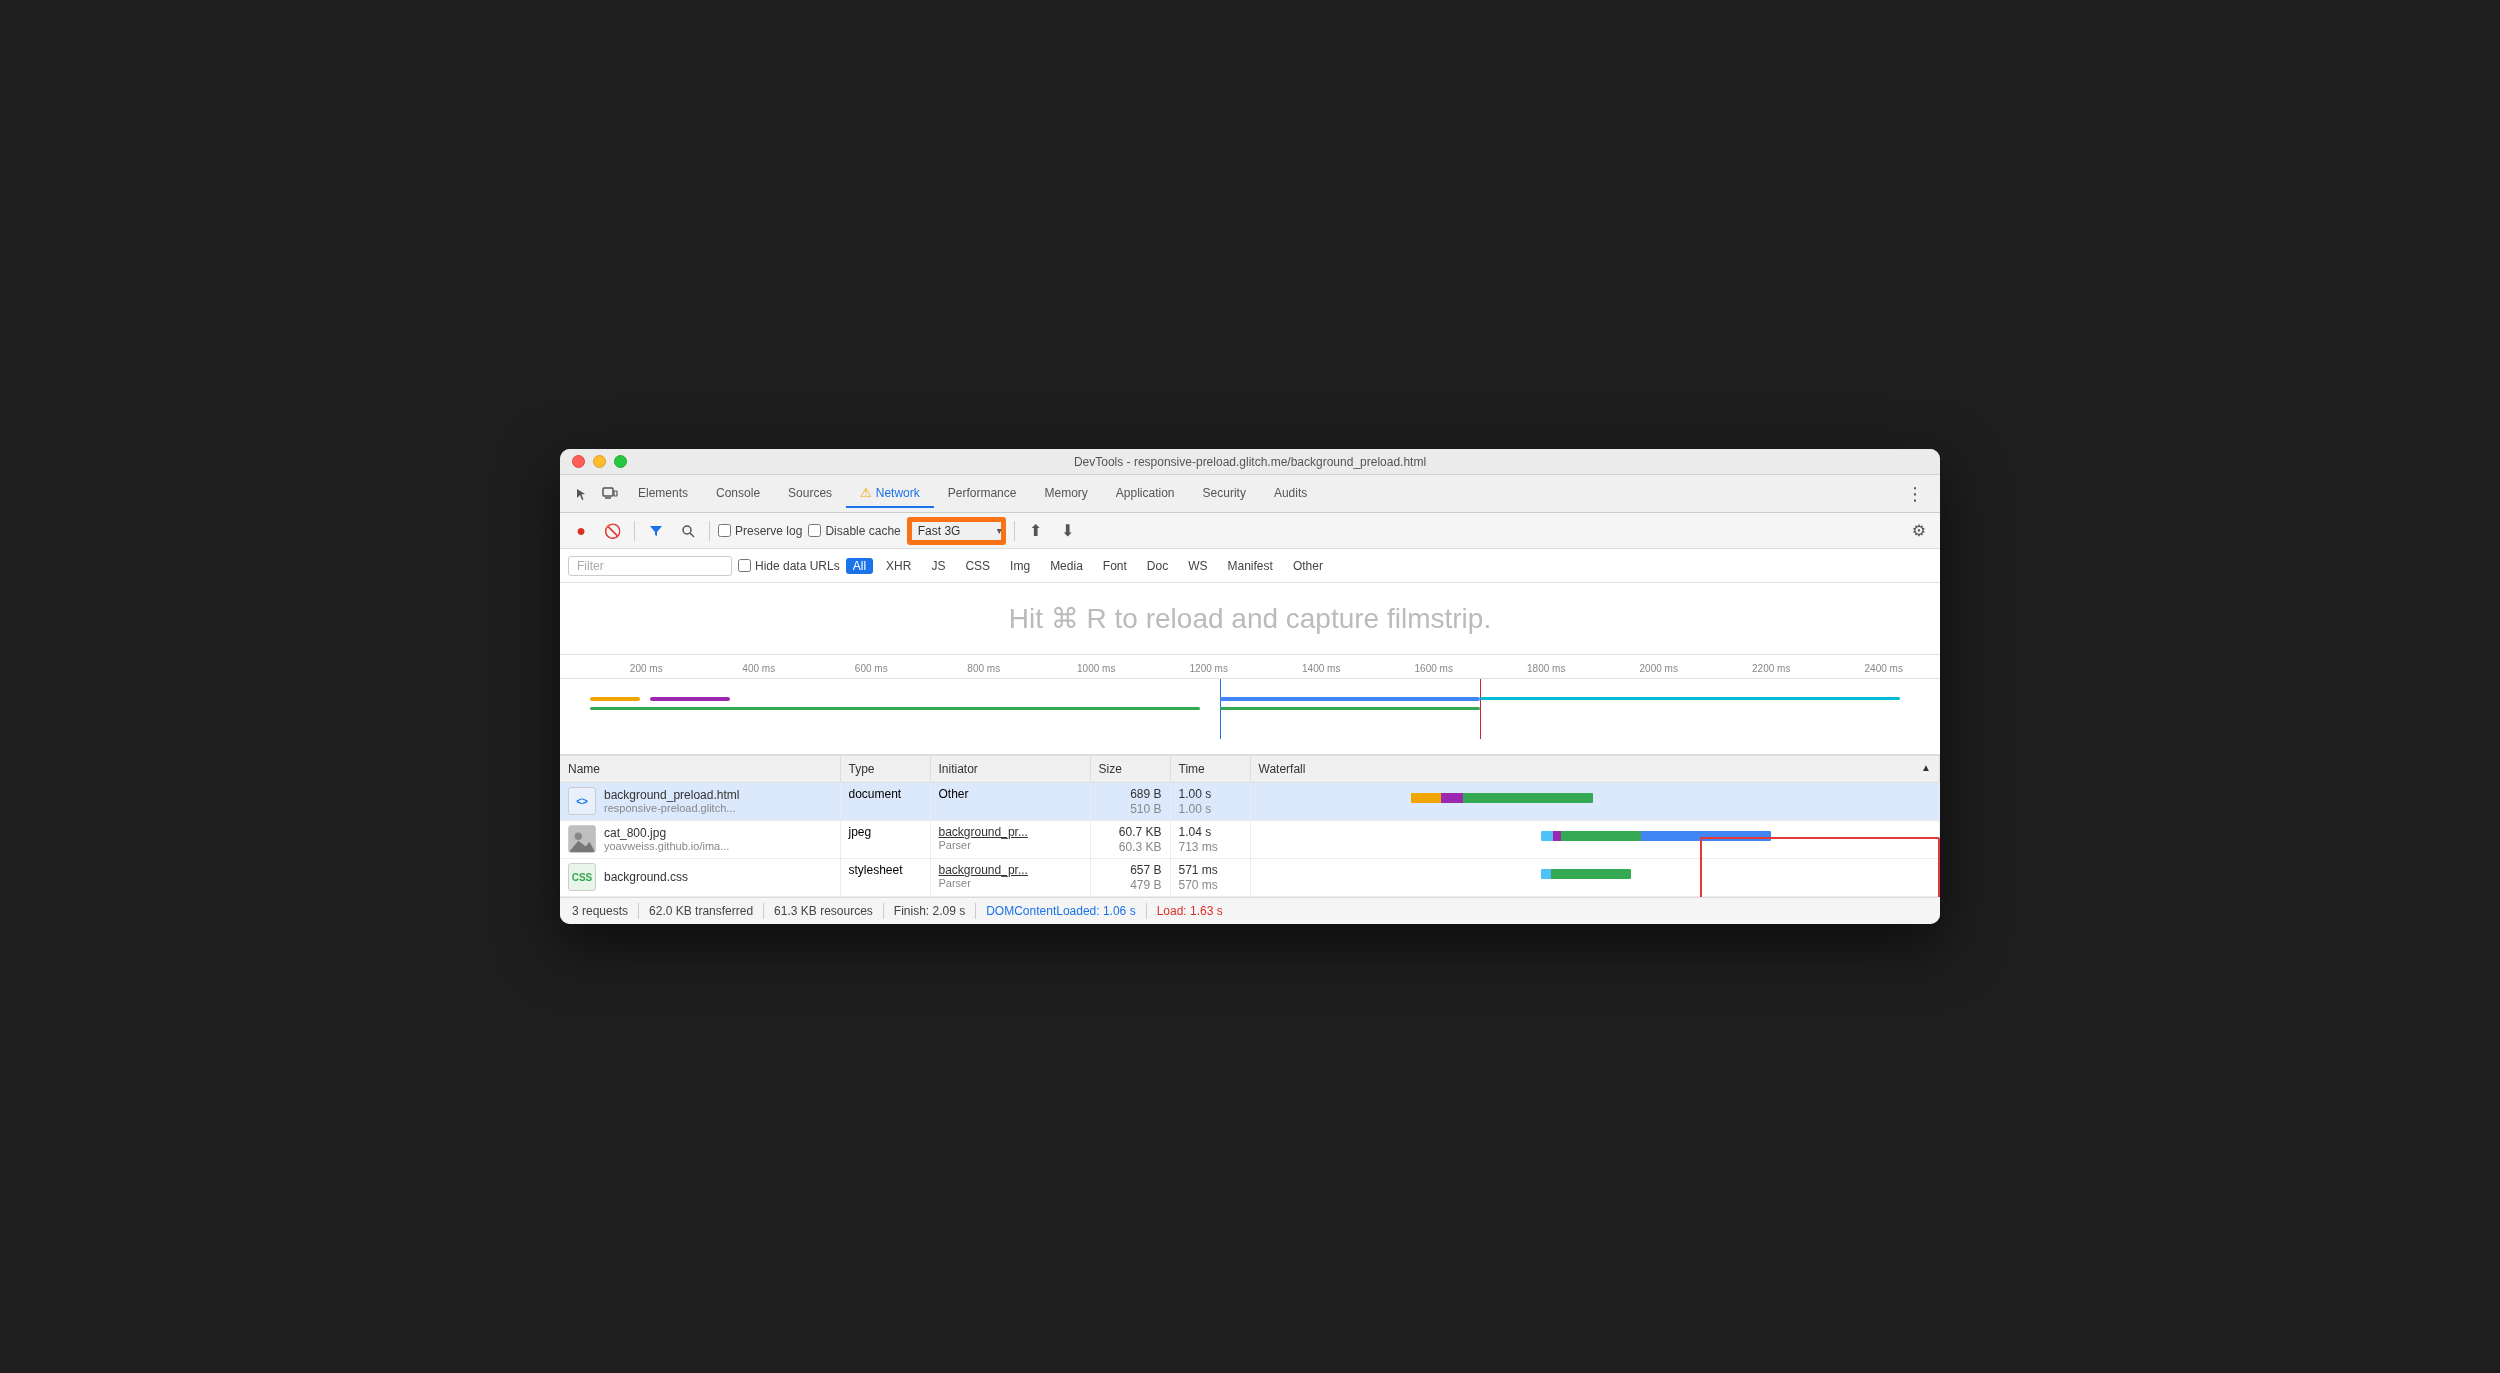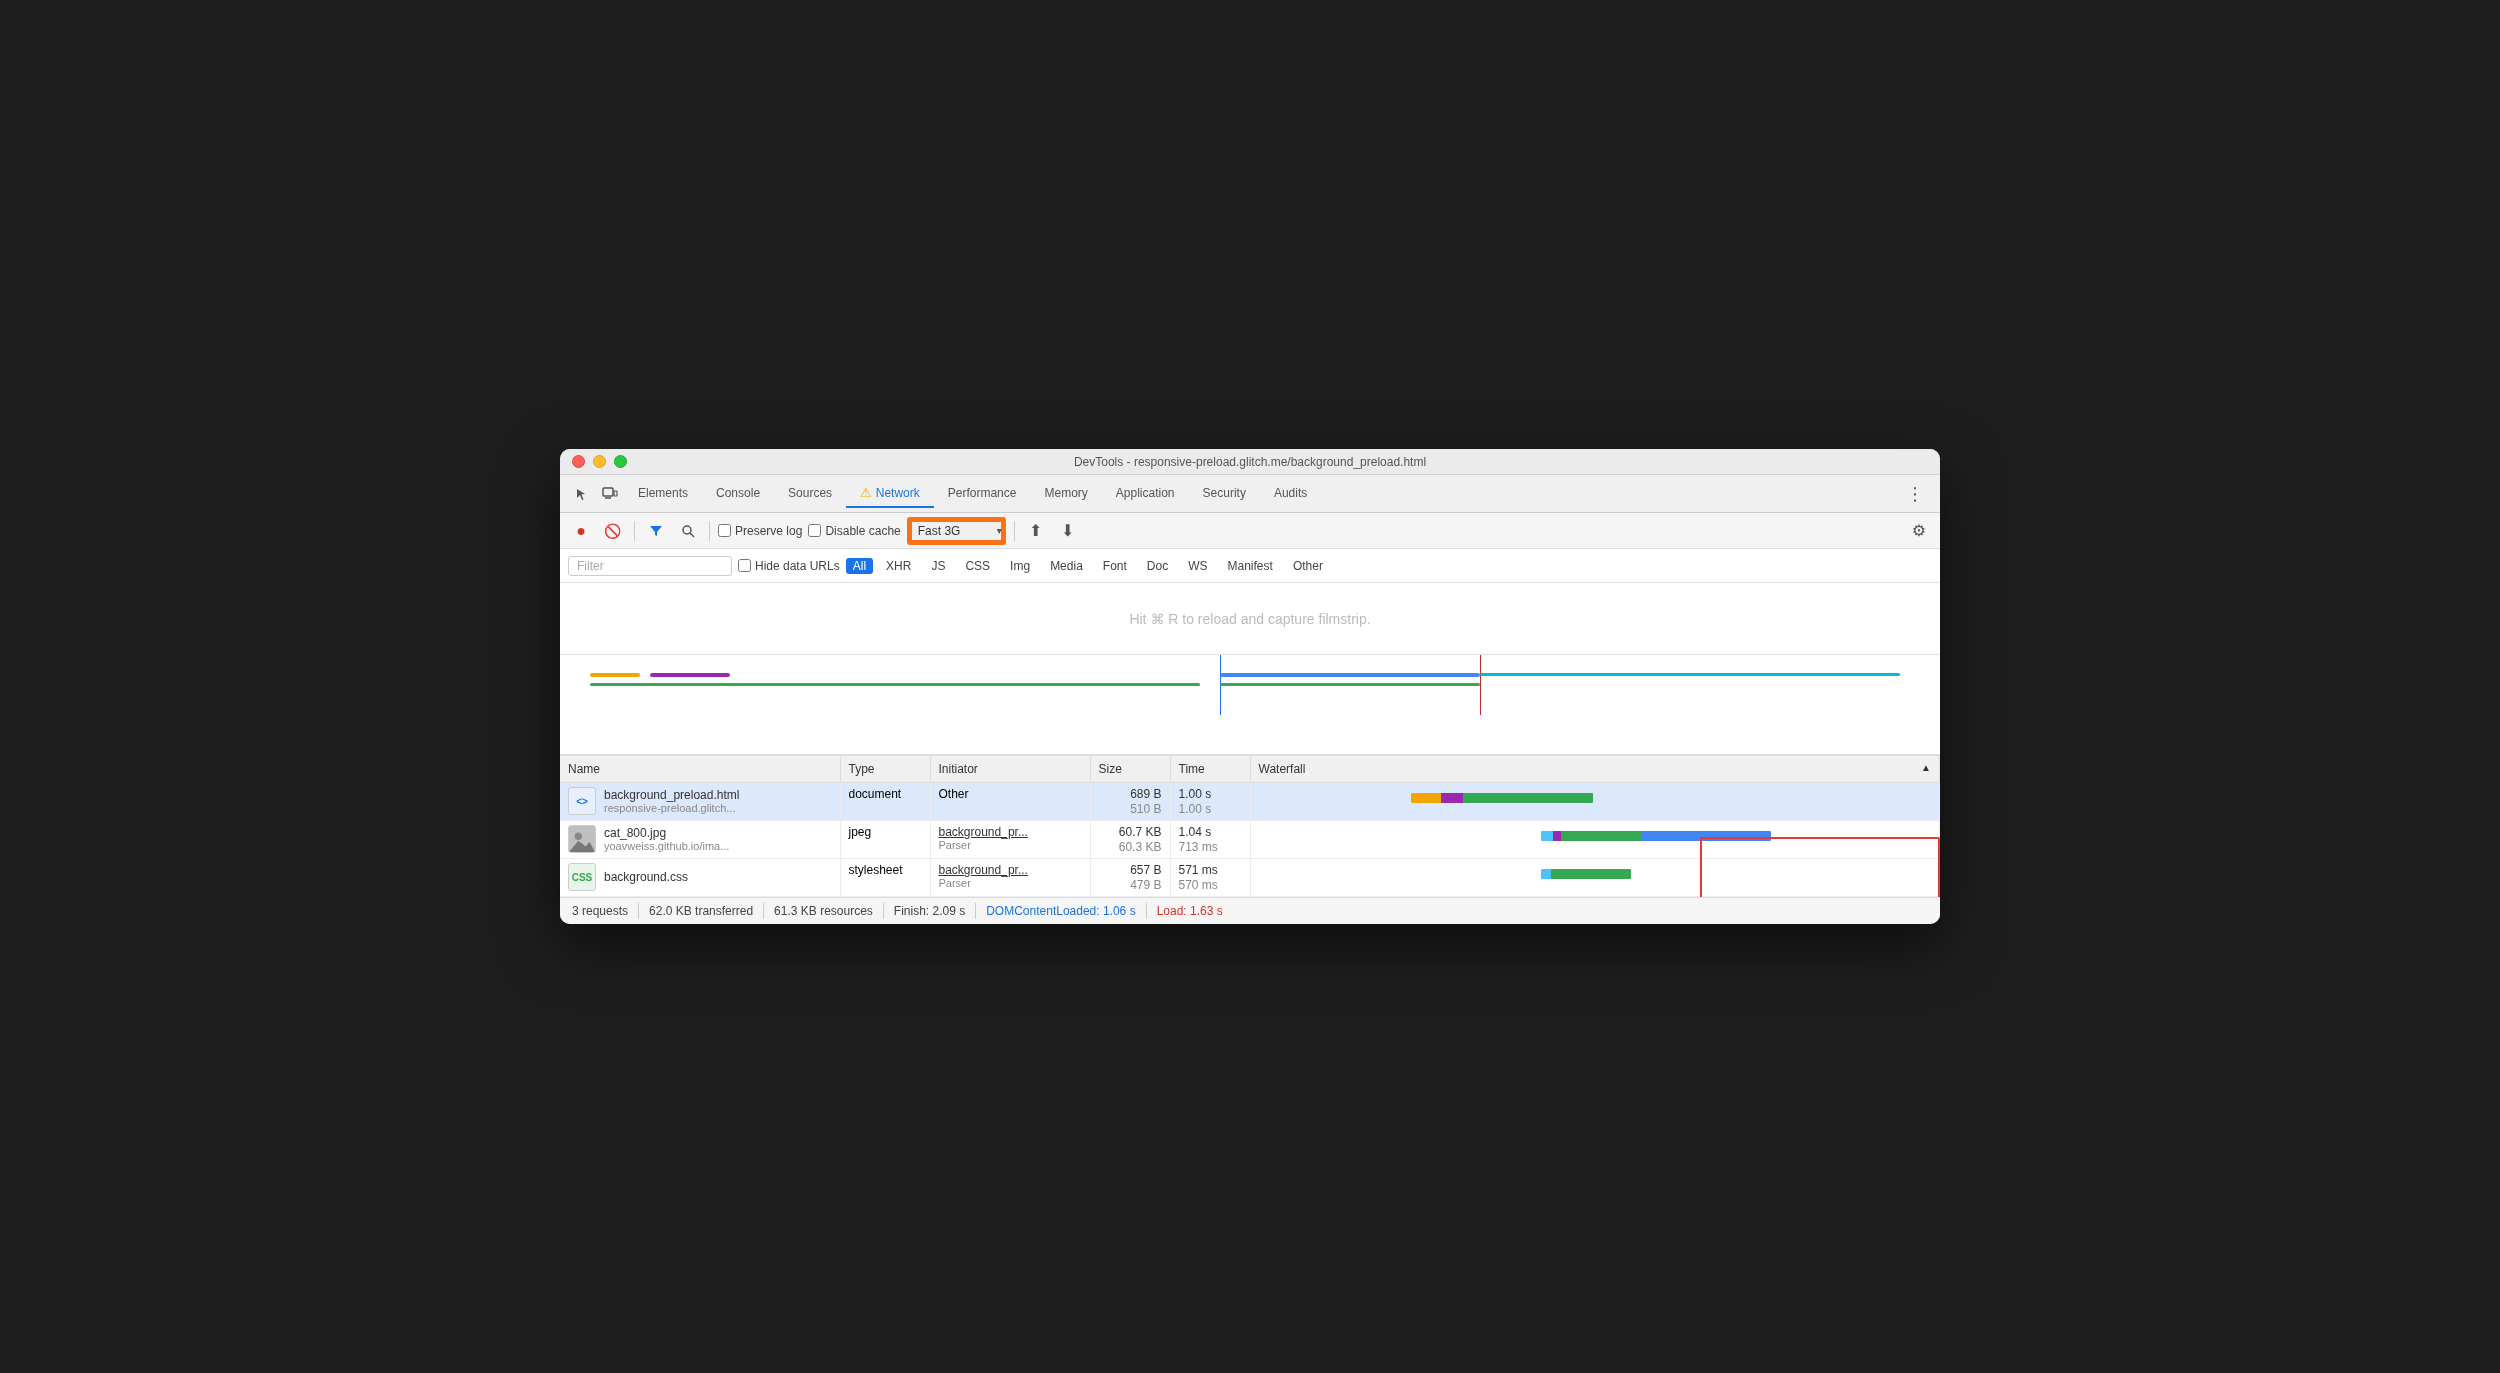--- a/index.html
+++ b/index.html
@@ -136,21 +136,21 @@
     .filter-type-btn.active {
       background: #1a73e8; color: #fff; border-radius: 3px;
     }
 
     
     .filmstrip-hint {
       background: #fff;
       display: flex; align-items: center; justify-content: center;
       height: 72px;
       border-bottom: 1px solid #e0e0e0;
-      font-size: 14px; color: #bbb;
+      font-size: 28px; color: #bbb;
     }
 
     
     .timeline-area {
       background: #fff;
       border-bottom: 1px solid #ddd;
       position: relative;
       height: 100px;
     }
     .timeline-ruler {
@@ -371,20 +371,35 @@
     <button class="filter-type-btn">WS</button>
     <button class="filter-type-btn">Manifest</button>
     <button class="filter-type-btn">Other</button>
   </div>
 
   <div class="filmstrip-hint">
     <span>Hit ⌘ R to reload and capture filmstrip.</span>
   </div>
 
   <div class="timeline-area">
+    <div class="timeline-ruler">
+      <div style="width:30px;"></div>
+      <div class="timeline-tick">200 ms</div>
+      <div class="timeline-tick">400 ms</div>
+      <div class="timeline-tick">600 ms</div>
+      <div class="timeline-tick">800 ms</div>
+      <div class="timeline-tick">1000 ms</div>
+      <div class="timeline-tick">1200 ms</div>
+      <div class="timeline-tick">1400 ms</div>
+      <div class="timeline-tick">1600 ms</div>
+      <div class="timeline-tick">1800 ms</div>
+      <div class="timeline-tick">2000 ms</div>
+      <div class="timeline-tick">2200 ms</div>
+      <div class="timeline-tick">2400 ms</div>
+    </div>
 
     <div class="timeline-tracks" style="position:relative; height:60px; background:#fff;">
 
       <div class="tl-track" style="background:#f0a500; left:30px; width:50px; top:18px;"></div>
 
       <div class="tl-track" style="background:#9c27b0; left:90px; width:80px; top:18px;"></div>
 
       <div class="tl-track" style="background:#34a853; left:30px; width:610px; top:28px; height:3px;"></div>
 
       <div class="vline" style="background:#1a73e8; left:660px; top:0;"></div>

